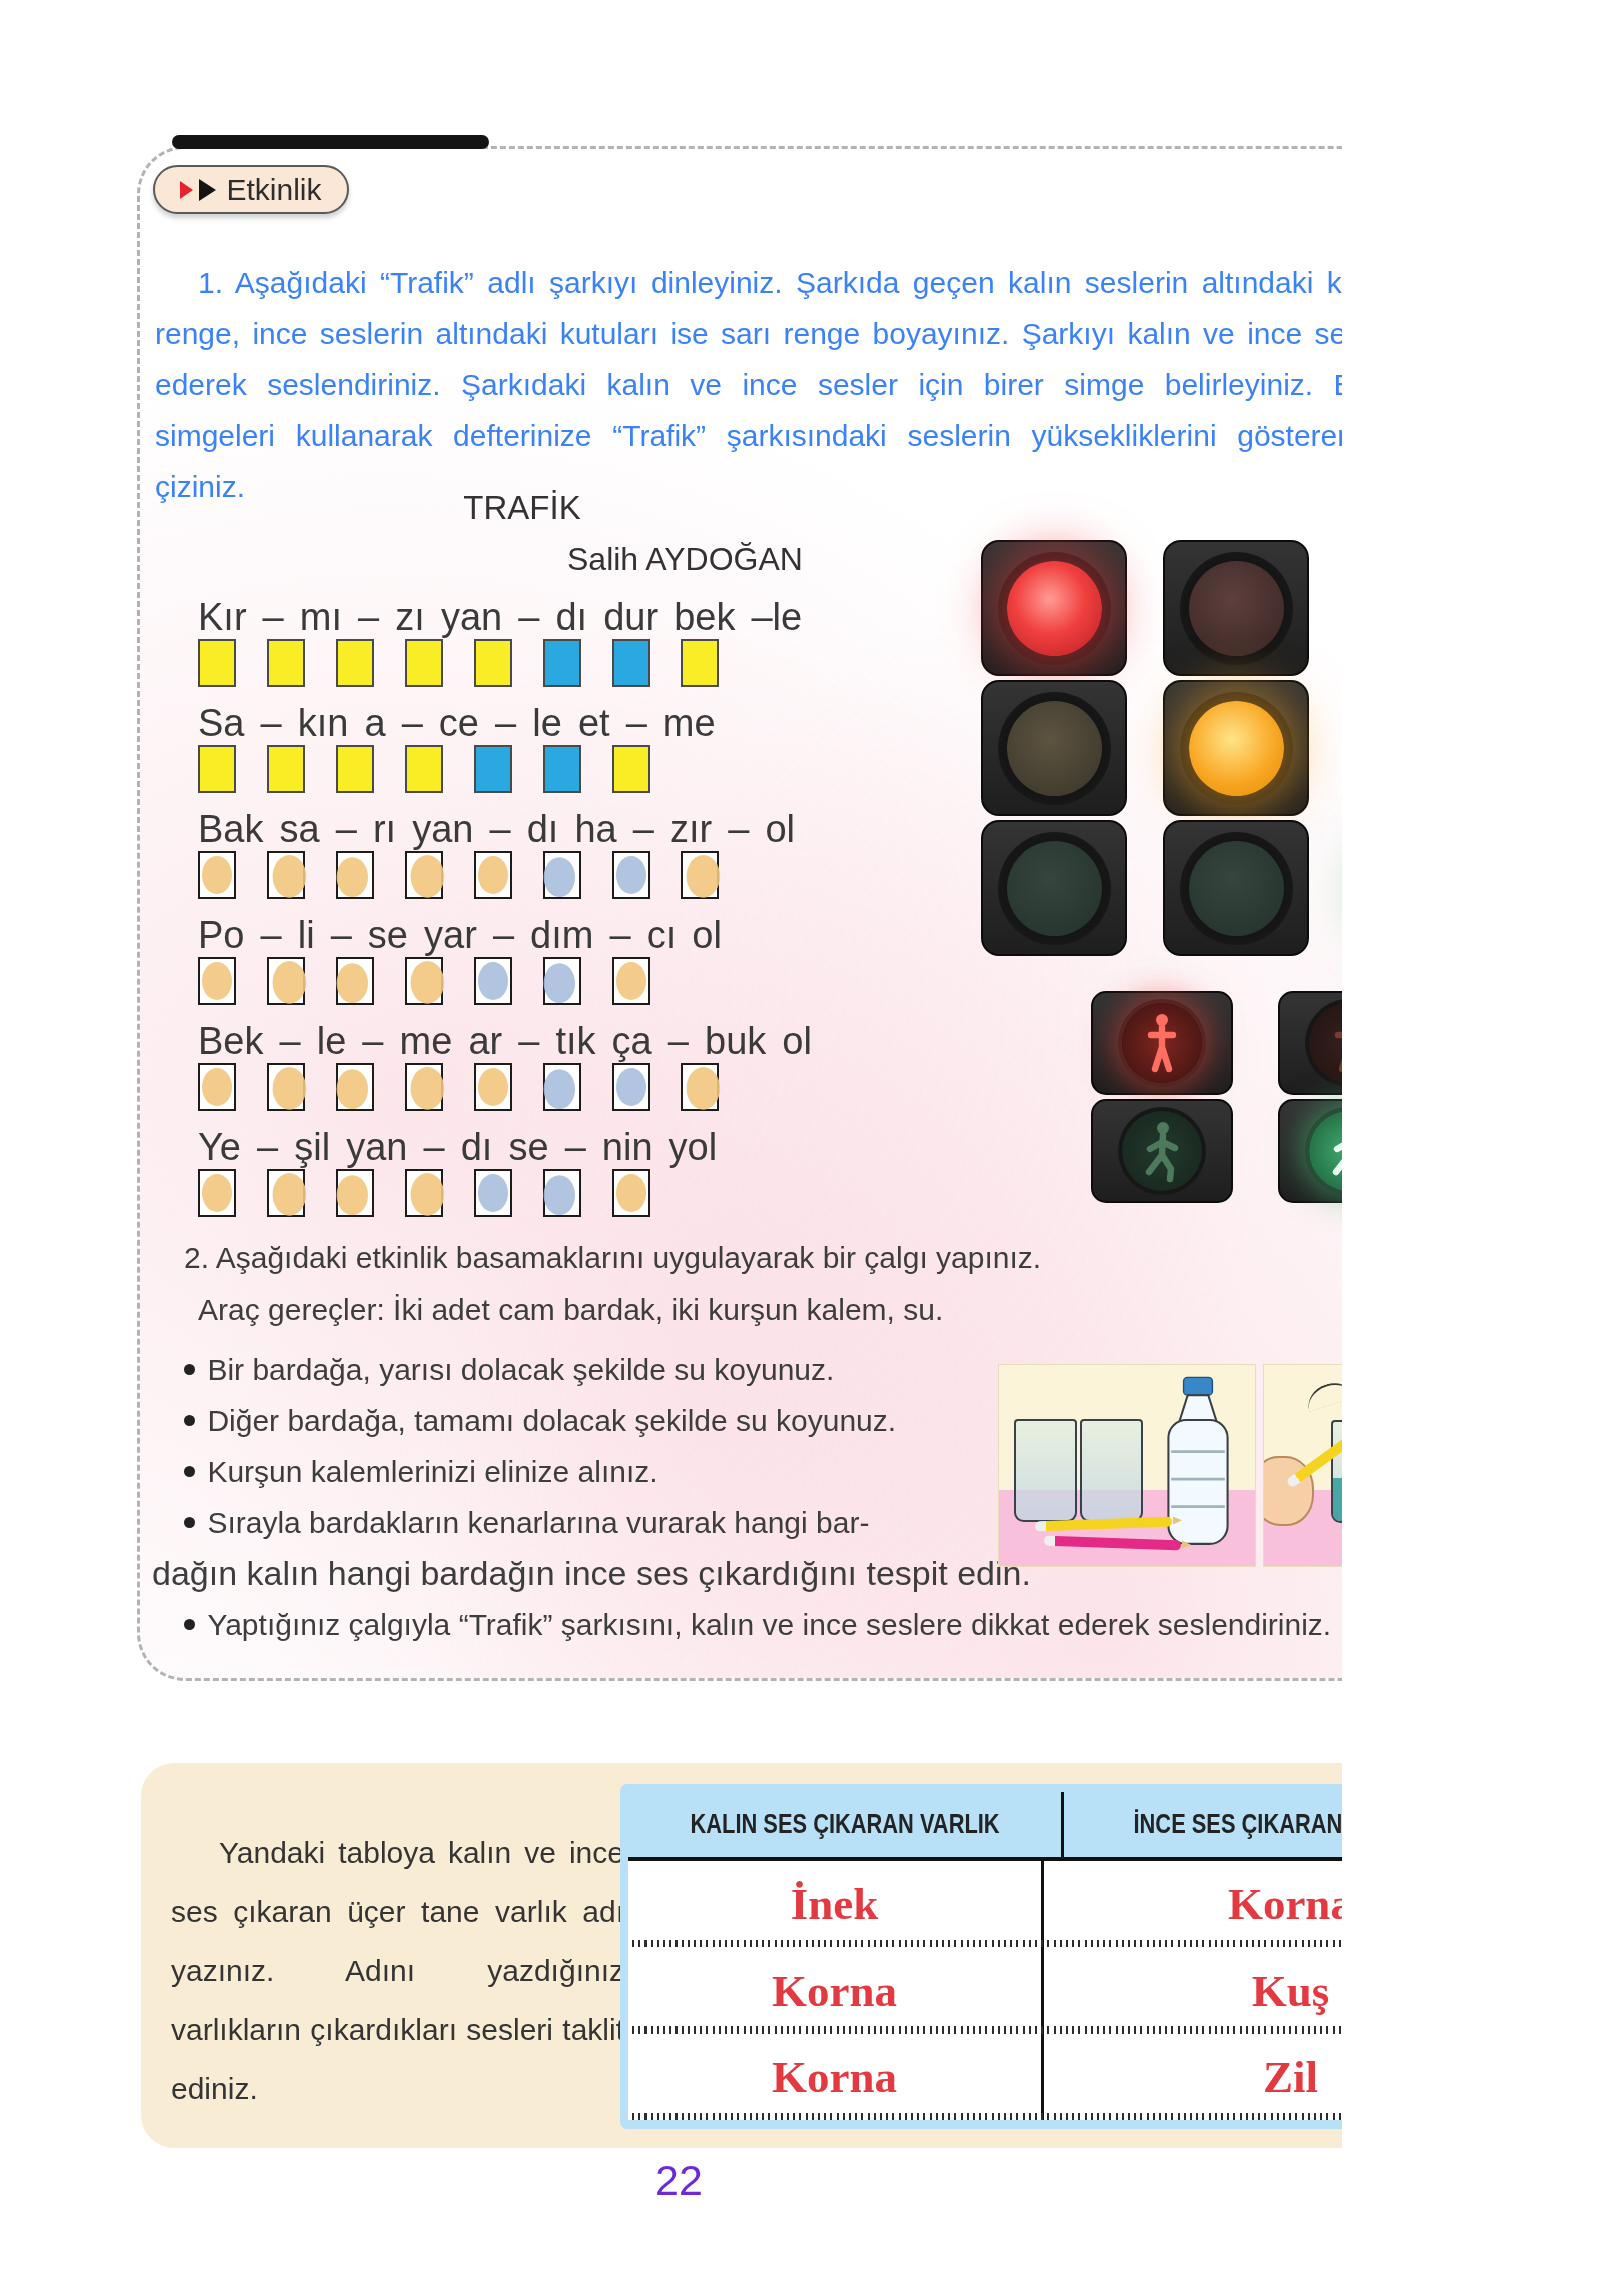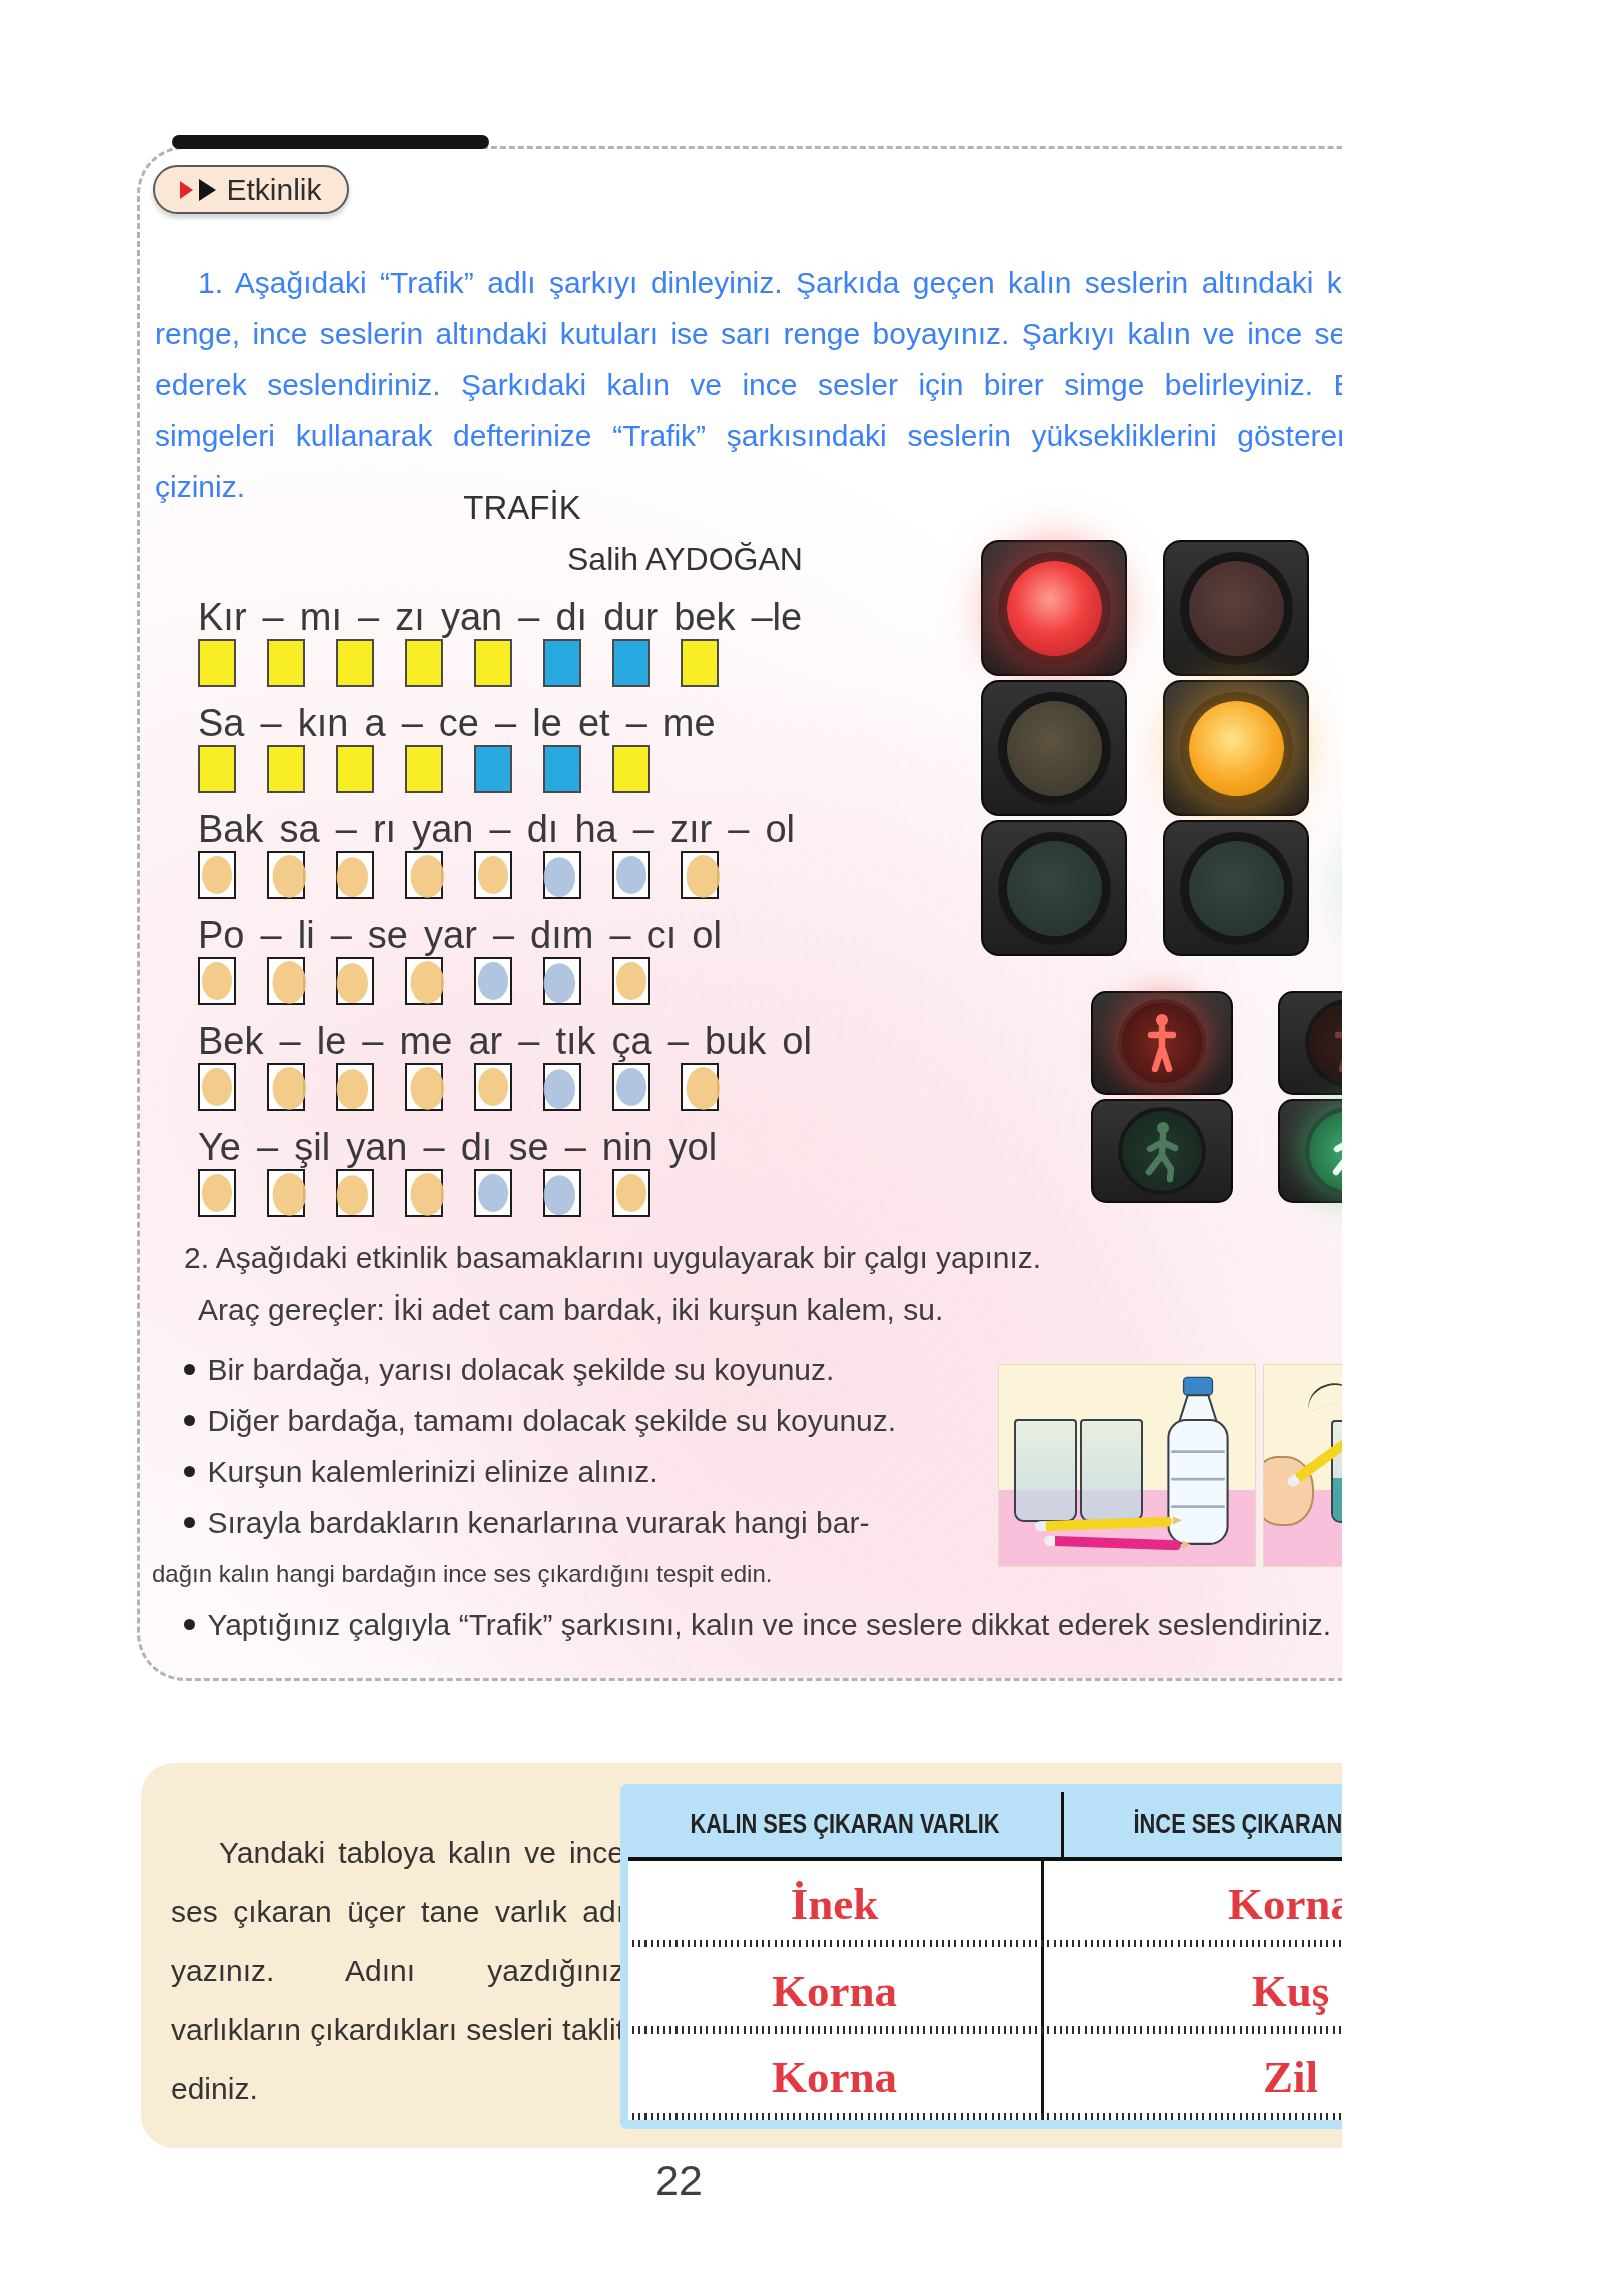--- a/index.html
+++ b/index.html
@@ -81,21 +81,21 @@
   .person{width:48px;height:66px;}
   .person circle{fill:currentColor;}
   .person path{fill:none;stroke:currentColor;stroke-width:3.2;stroke-linecap:round;stroke-linejoin:round;}
 
   
   .a2-heading{position:absolute;left:184px;top:1241px;font-size:30px;white-space:nowrap;}
   .a2-materials{position:absolute;left:198px;top:1293px;font-size:30px;white-space:nowrap;}
   .steps{position:absolute;left:184px;top:1344px;}
   .step{height:51px;font-size:30px;white-space:nowrap;display:flex;align-items:center;gap:12.4px;}
   .bullet{width:11px;height:11px;border-radius:50%;background:#222;flex:0 0 11px;}
-  .step-cont{height:51px;font-size:24px;white-space:nowrap;margin-left:-32px;display:flex;align-items:center;}
+  .step-cont{height:51px;font-size:34px;white-space:nowrap;margin-left:-32px;display:flex;align-items:center;}
 
   
   .illustration{position:absolute;left:998px;top:1364px;display:flex;gap:6.9px;}
   .panel{width:256px;height:201px;position:relative;background:#fbf4d8;overflow:hidden;border:0.7px solid #e8ddba;}
   .panel .table-top{position:absolute;left:0;right:0;bottom:0;height:76px;background:#f8c0da;}
   .glass{position:absolute;width:63px;height:103px;border:2.1px solid #39424a;border-radius:4.1px 4.1px 9.6px 9.6px;
     background:linear-gradient(rgba(216,236,230,.55),rgba(193,214,226,.8));box-sizing:border-box;}
   .water{position:absolute;left:0;right:0;bottom:0;background:#2f9d9a;opacity:.85;border-radius:0 0 6.9px 6.9px;}
   .bottle{position:absolute;}
   .pencil{position:absolute;height:9.6px;border-radius:4.8px;}
@@ -126,21 +126,21 @@
   .th span{display:inline-block;transform:scaleX(.78);}
   .th.first{border-right:3.4px solid #111;}
   .tbody{flex:1;background:#fff;display:flex;flex-direction:column;}
   .trow{flex:1;display:flex;position:relative;gap:40px;}
   .trow::after{content:"";position:absolute;left:4.1px;right:4.1px;bottom:0;height:7.6px;
     background:repeating-linear-gradient(90deg,#2c2c2c 0 2.1px,transparent 2.1px 6.2px);}
   .tcell{flex:1;display:flex;align-items:center;justify-content:center;}
   .tcell.first{border-right:3.4px solid #111;}
   .redword{font-family:"Liberation Serif",serif;font-weight:700;font-size:45px;color:#e23a40;}
 
-  .page-number{position:absolute;left:16px;right:0;top:2156px;text-align:center;font-size:43px;color:#404040;}
+  .page-number{position:absolute;left:16px;right:0;top:2156px;text-align:center;font-size:43px;color:#6d28d9;}
 </style>
 </head>
 <body>
 
 <div id="page">
 
   <div class="frame"></div>
   <div class="top-black-bar"></div>
 
   <div class="pill etkinlik">

